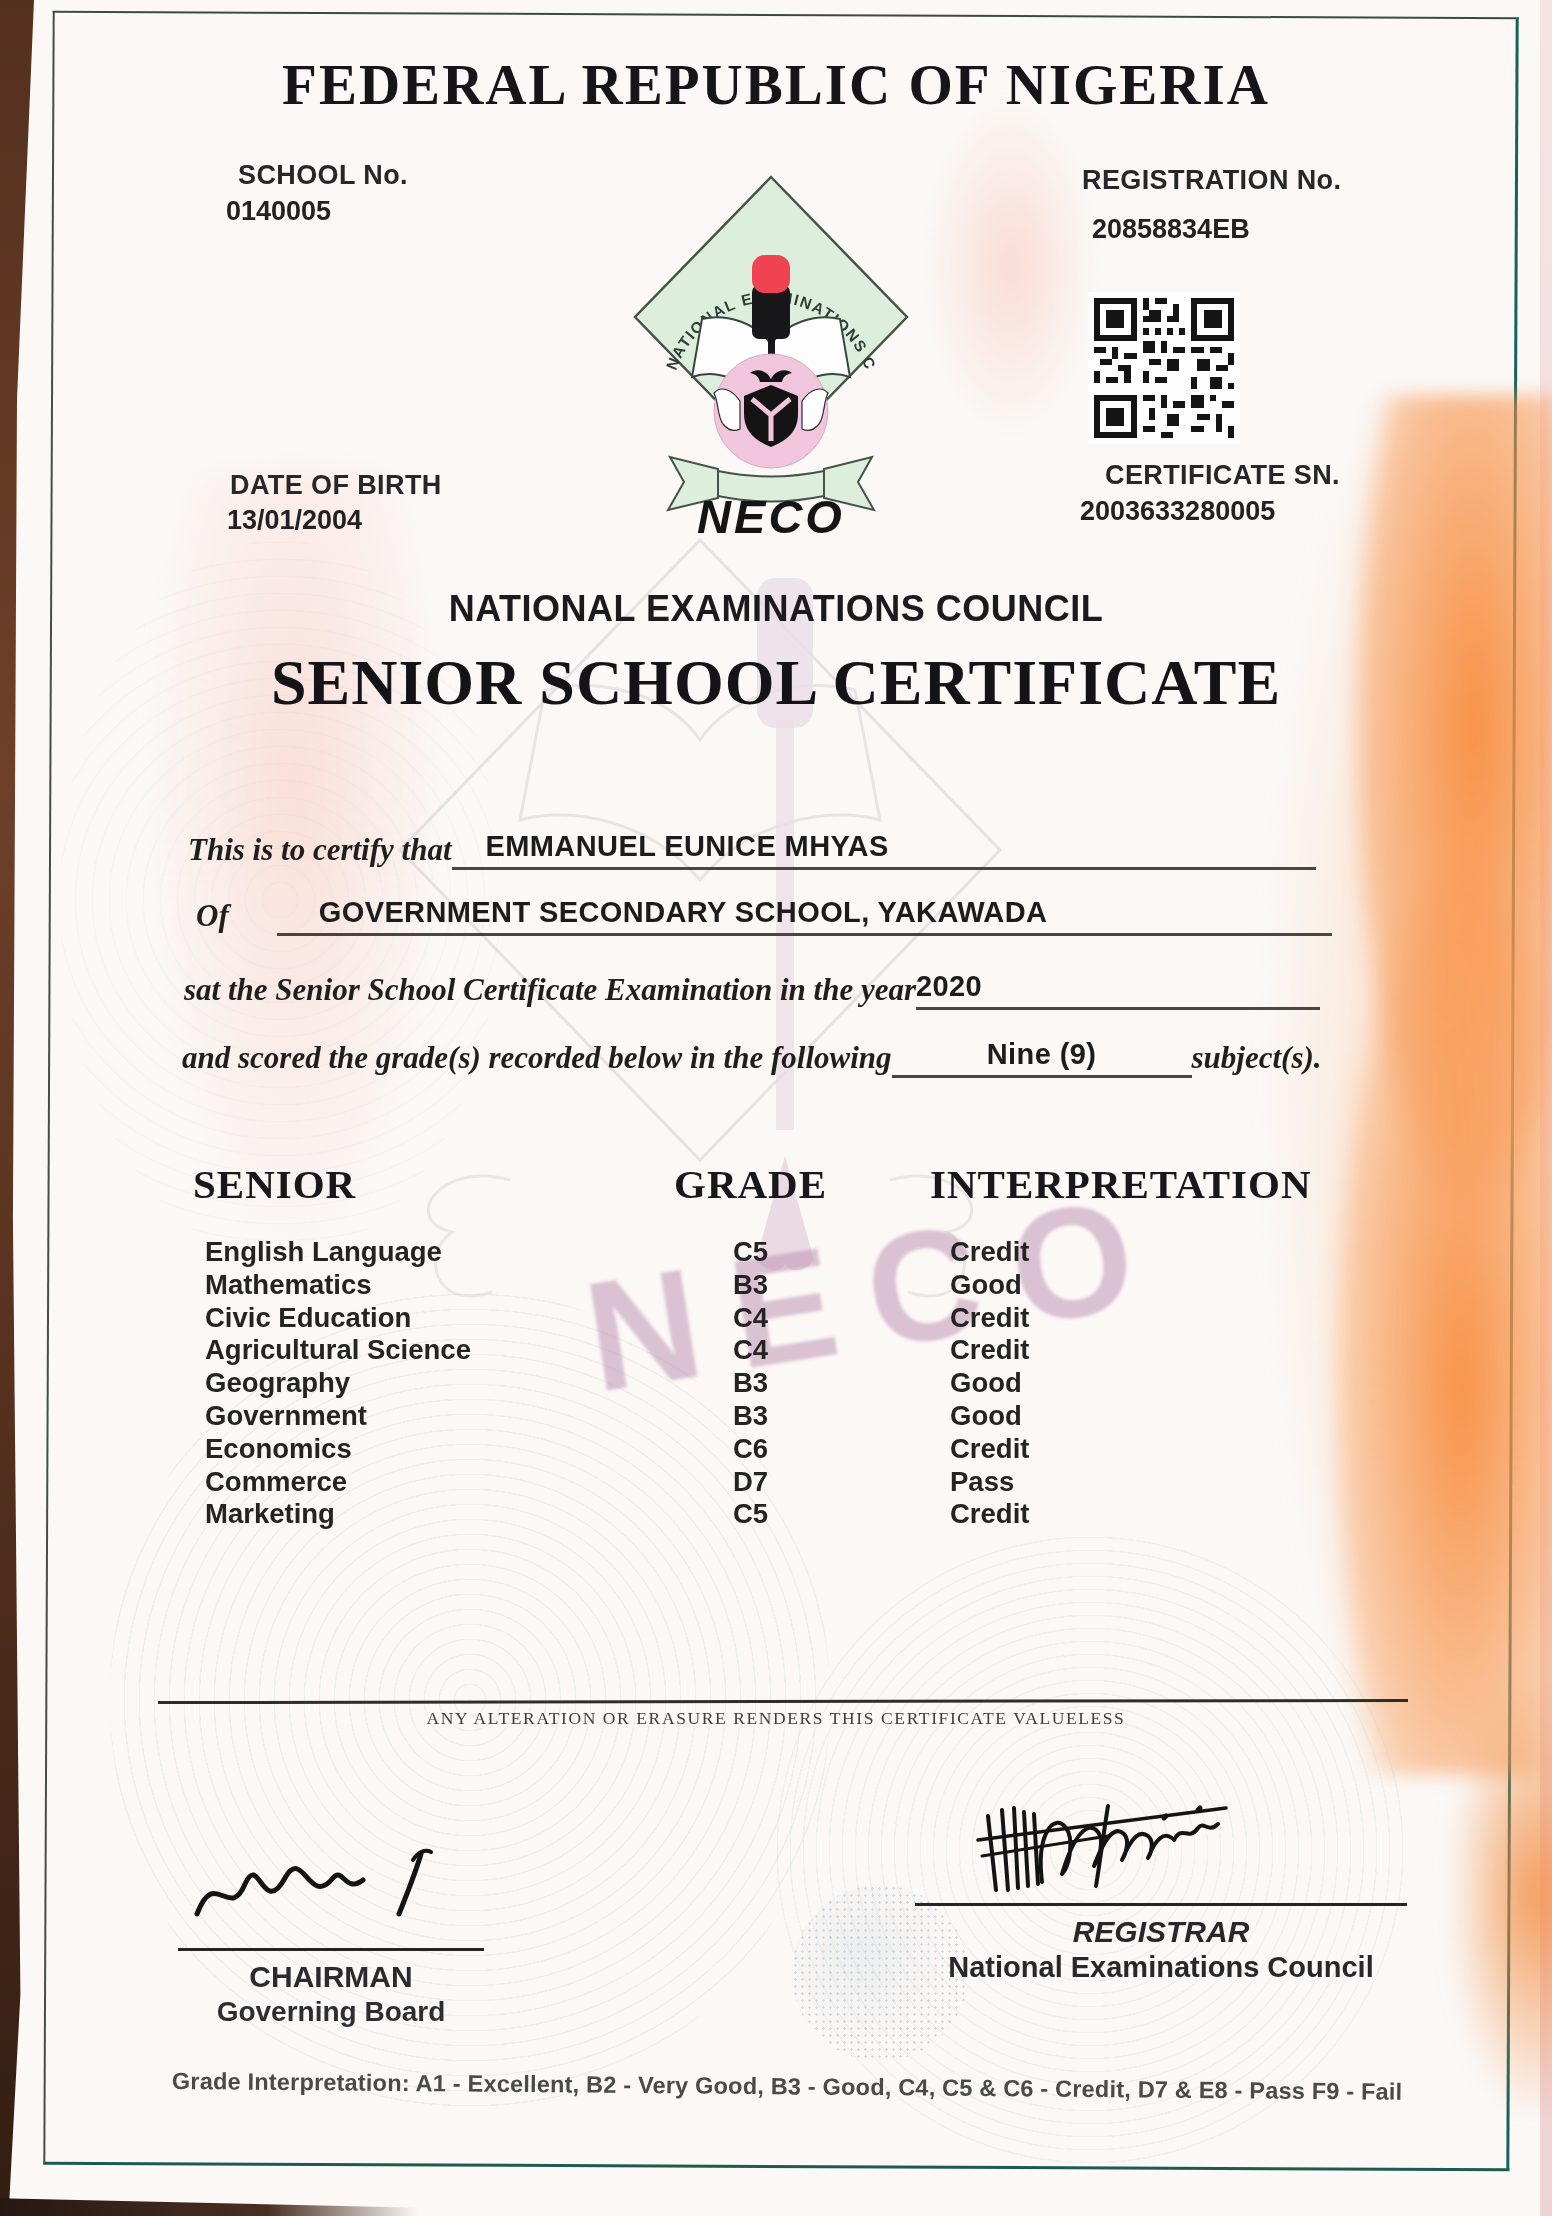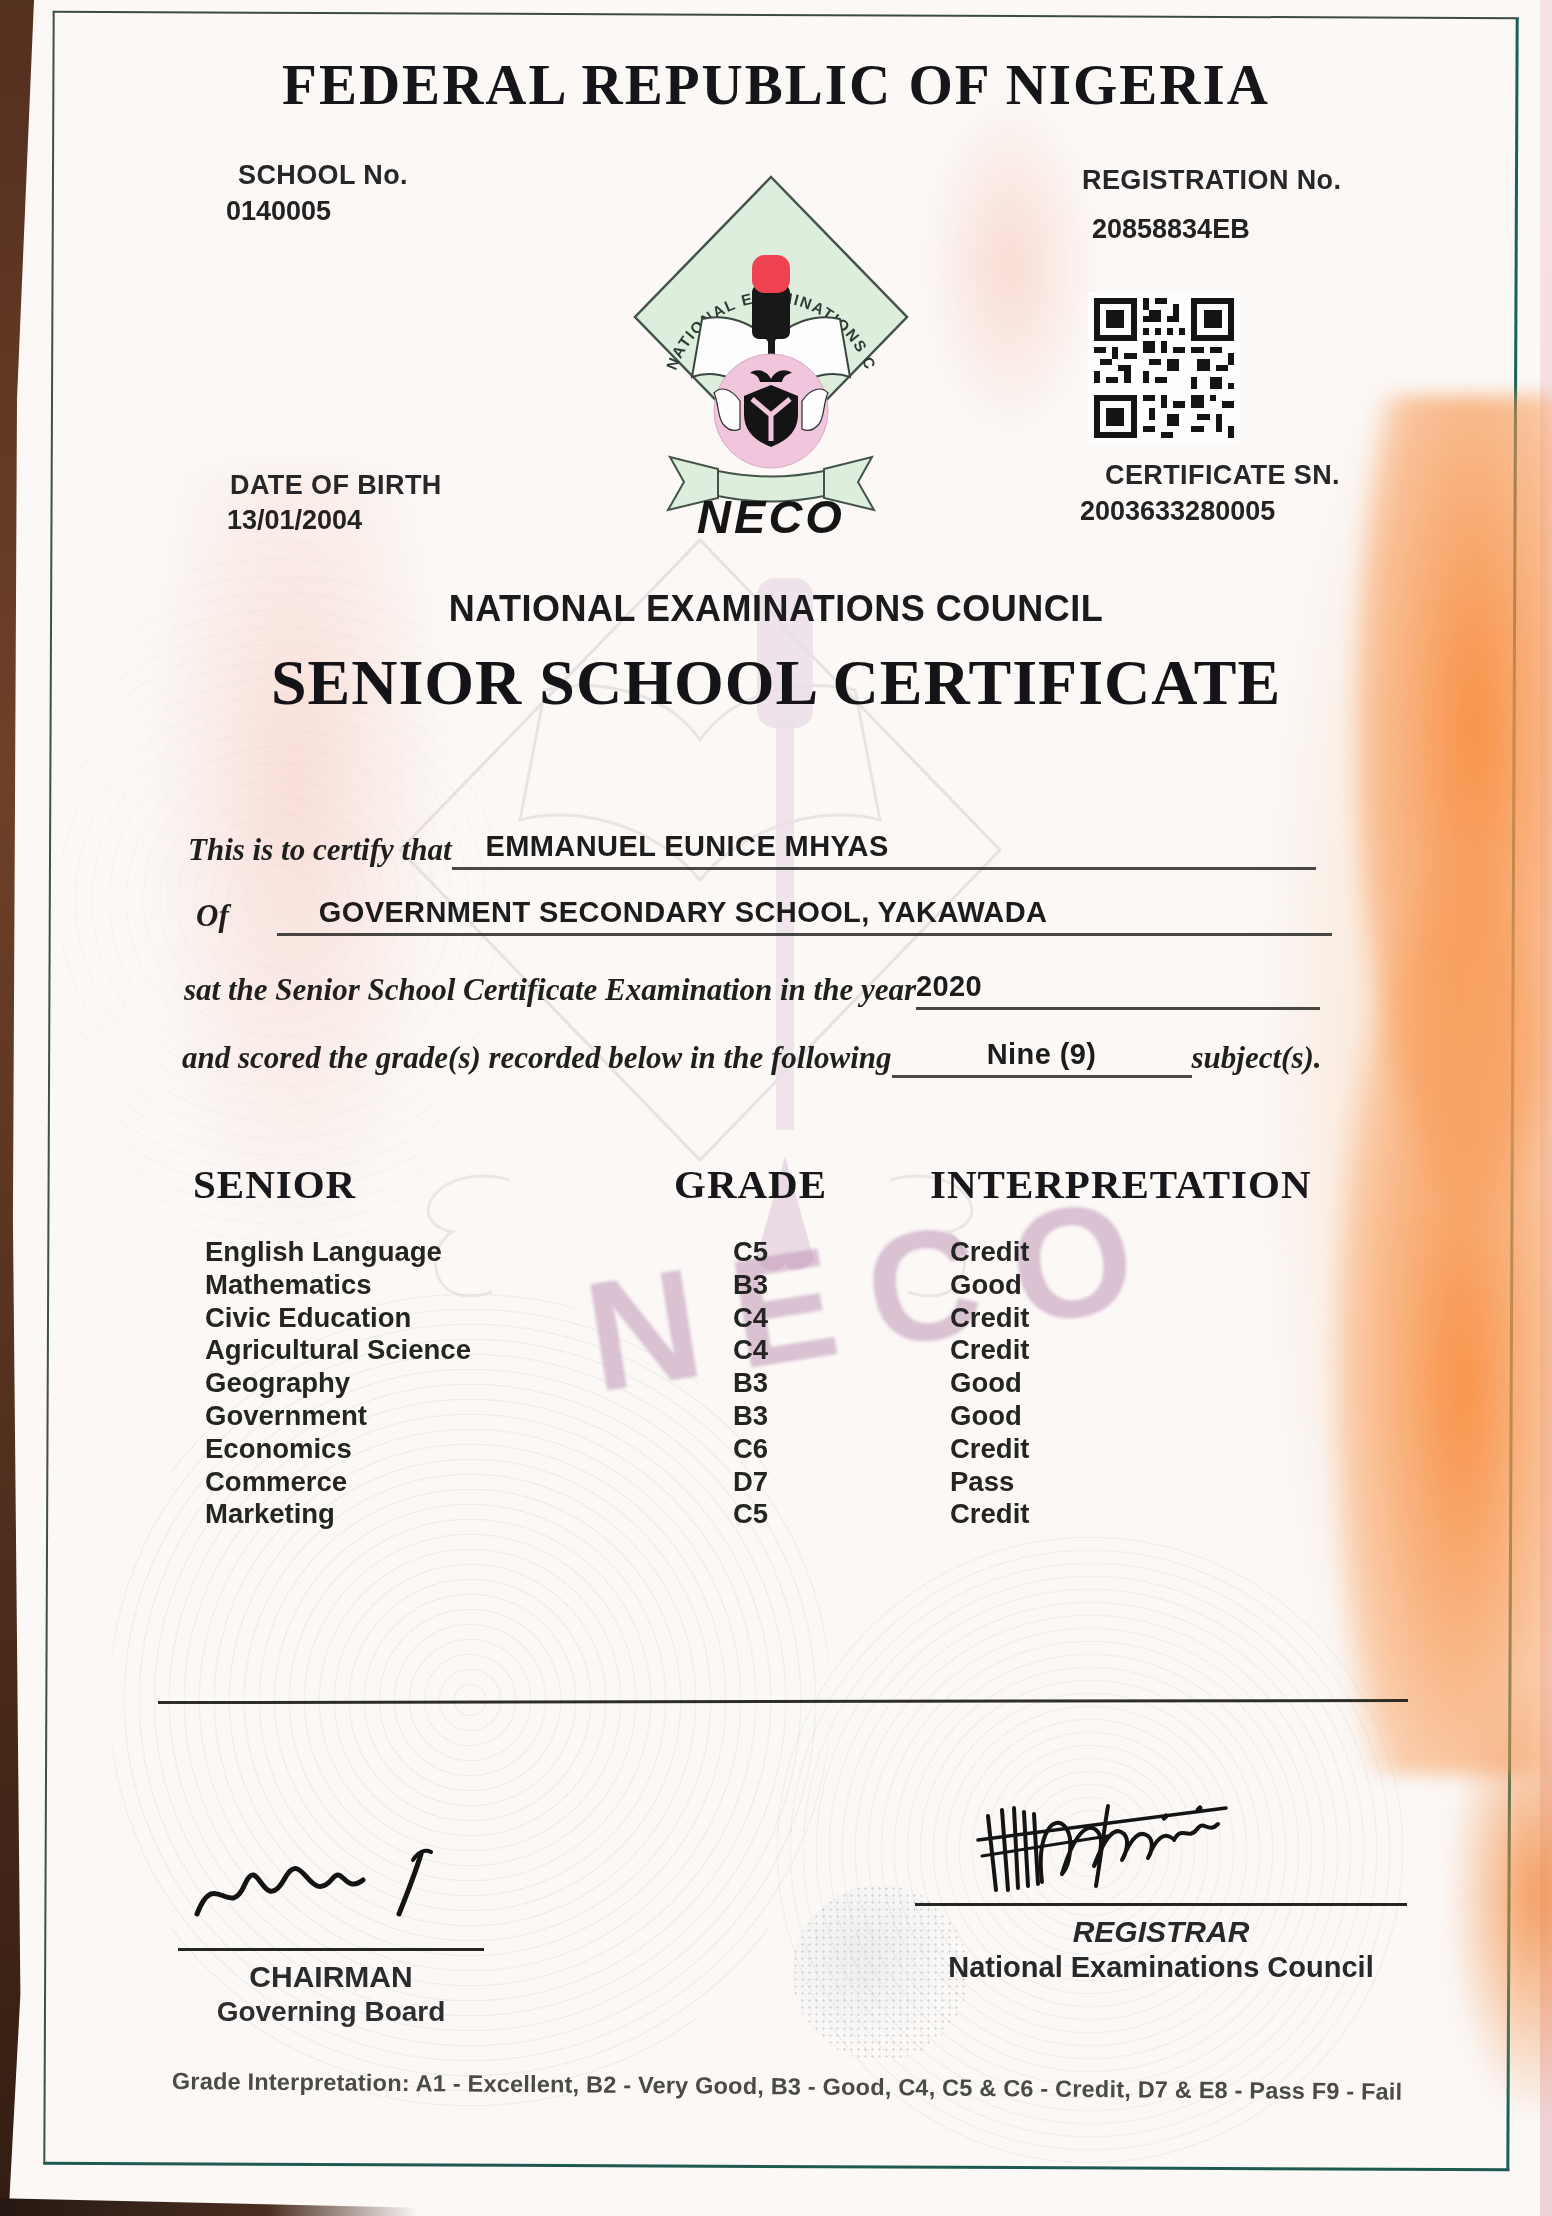--- a/index.html
+++ b/index.html
@@ -275,20 +275,21 @@
       <span class="c-interp">Pass</span>
     </div>
     <div class="t-row">
       <span class="c-subject">Marketing</span>
       <span class="c-grade">C5</span>
       <span class="c-interp">Credit</span>
     </div>
   </div>
 
   <div class="abs divider"></div>
+  <div class="abs alteration-notice">ANY ALTERATION OR ERASURE RENDERS THIS CERTIFICATE VALUELESS</div>
 
   <svg class="abs chairman-sig sig" width="310" height="115" viewBox="0 0 310 115">
     <path d="M12,86 C30,38 44,94 60,56 C74,24 78,90 100,50 C118,18 124,80 148,50 C158,38 160,66 178,52" stroke-width="5"></path>
     <path d="M236,26 C230,46 222,66 214,86" stroke-width="5"></path>
     <path d="M228,32 C233,24 240,21 246,24" stroke-width="4"></path>
   </svg>
   <div class="abs sig-line chairman-line"></div>
   <div class="abs chairman-title">CHAIRMAN</div>
   <div class="abs chairman-sub">Governing Board</div>
 

